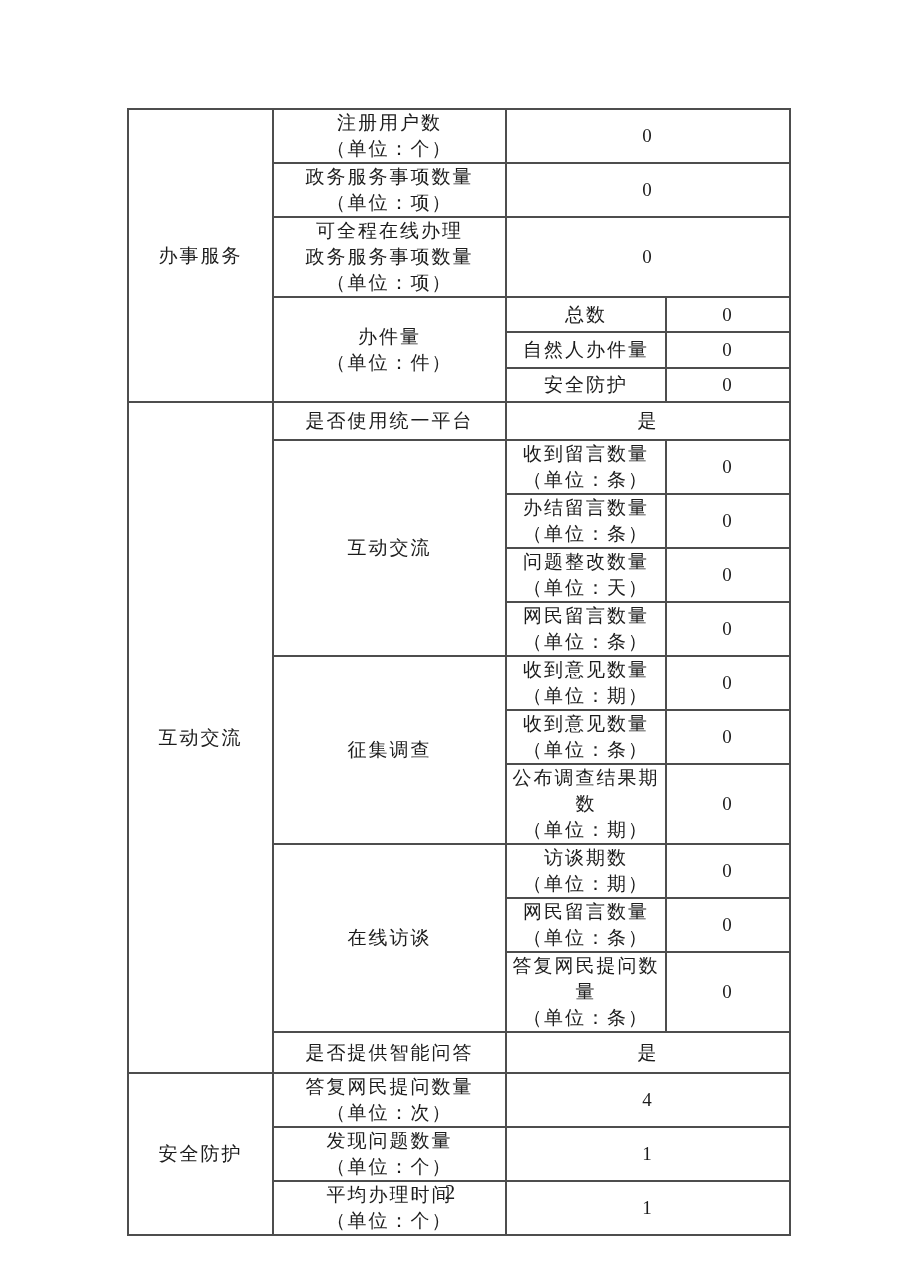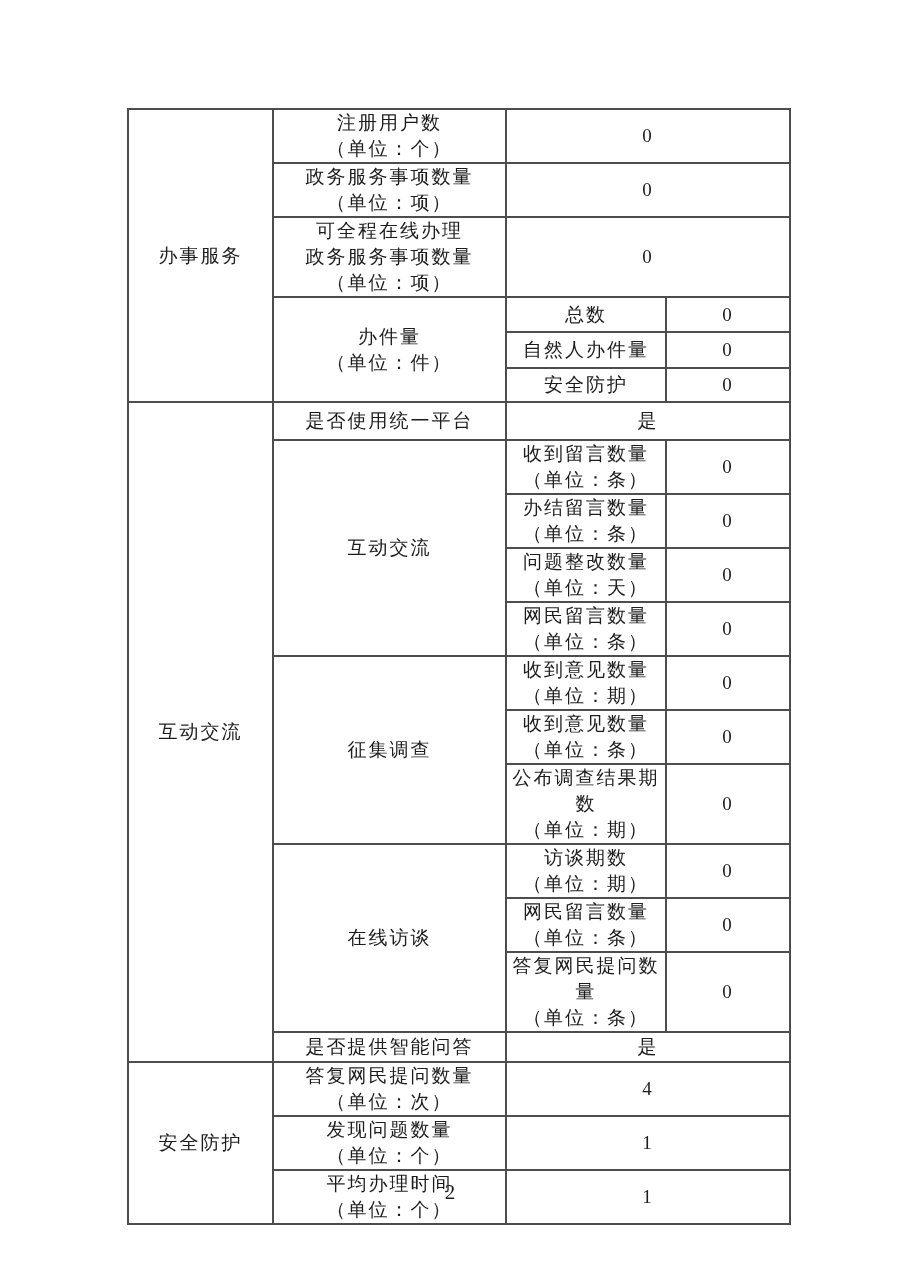--- a/index.html
+++ b/index.html
@@ -177,21 +177,21 @@
       </td>
       <td class="val">0</td>
     </tr>
     <tr style="height:51px">
       <td>
         <div>答复网民提问数量</div>
         <div>（单位：条）</div>
       </td>
       <td class="val">0</td>
     </tr>
-    <tr style="height:30px">
+    <tr style="height:41px">
       <td>是否提供智能问答</td>
       <td colspan="2">是</td>
     </tr>
 
     <tr style="height:52px">
       <td rowspan="3">
         <div>安全防护</div>
       </td>
       <td>
         <div>答复网民提问数量</div>

